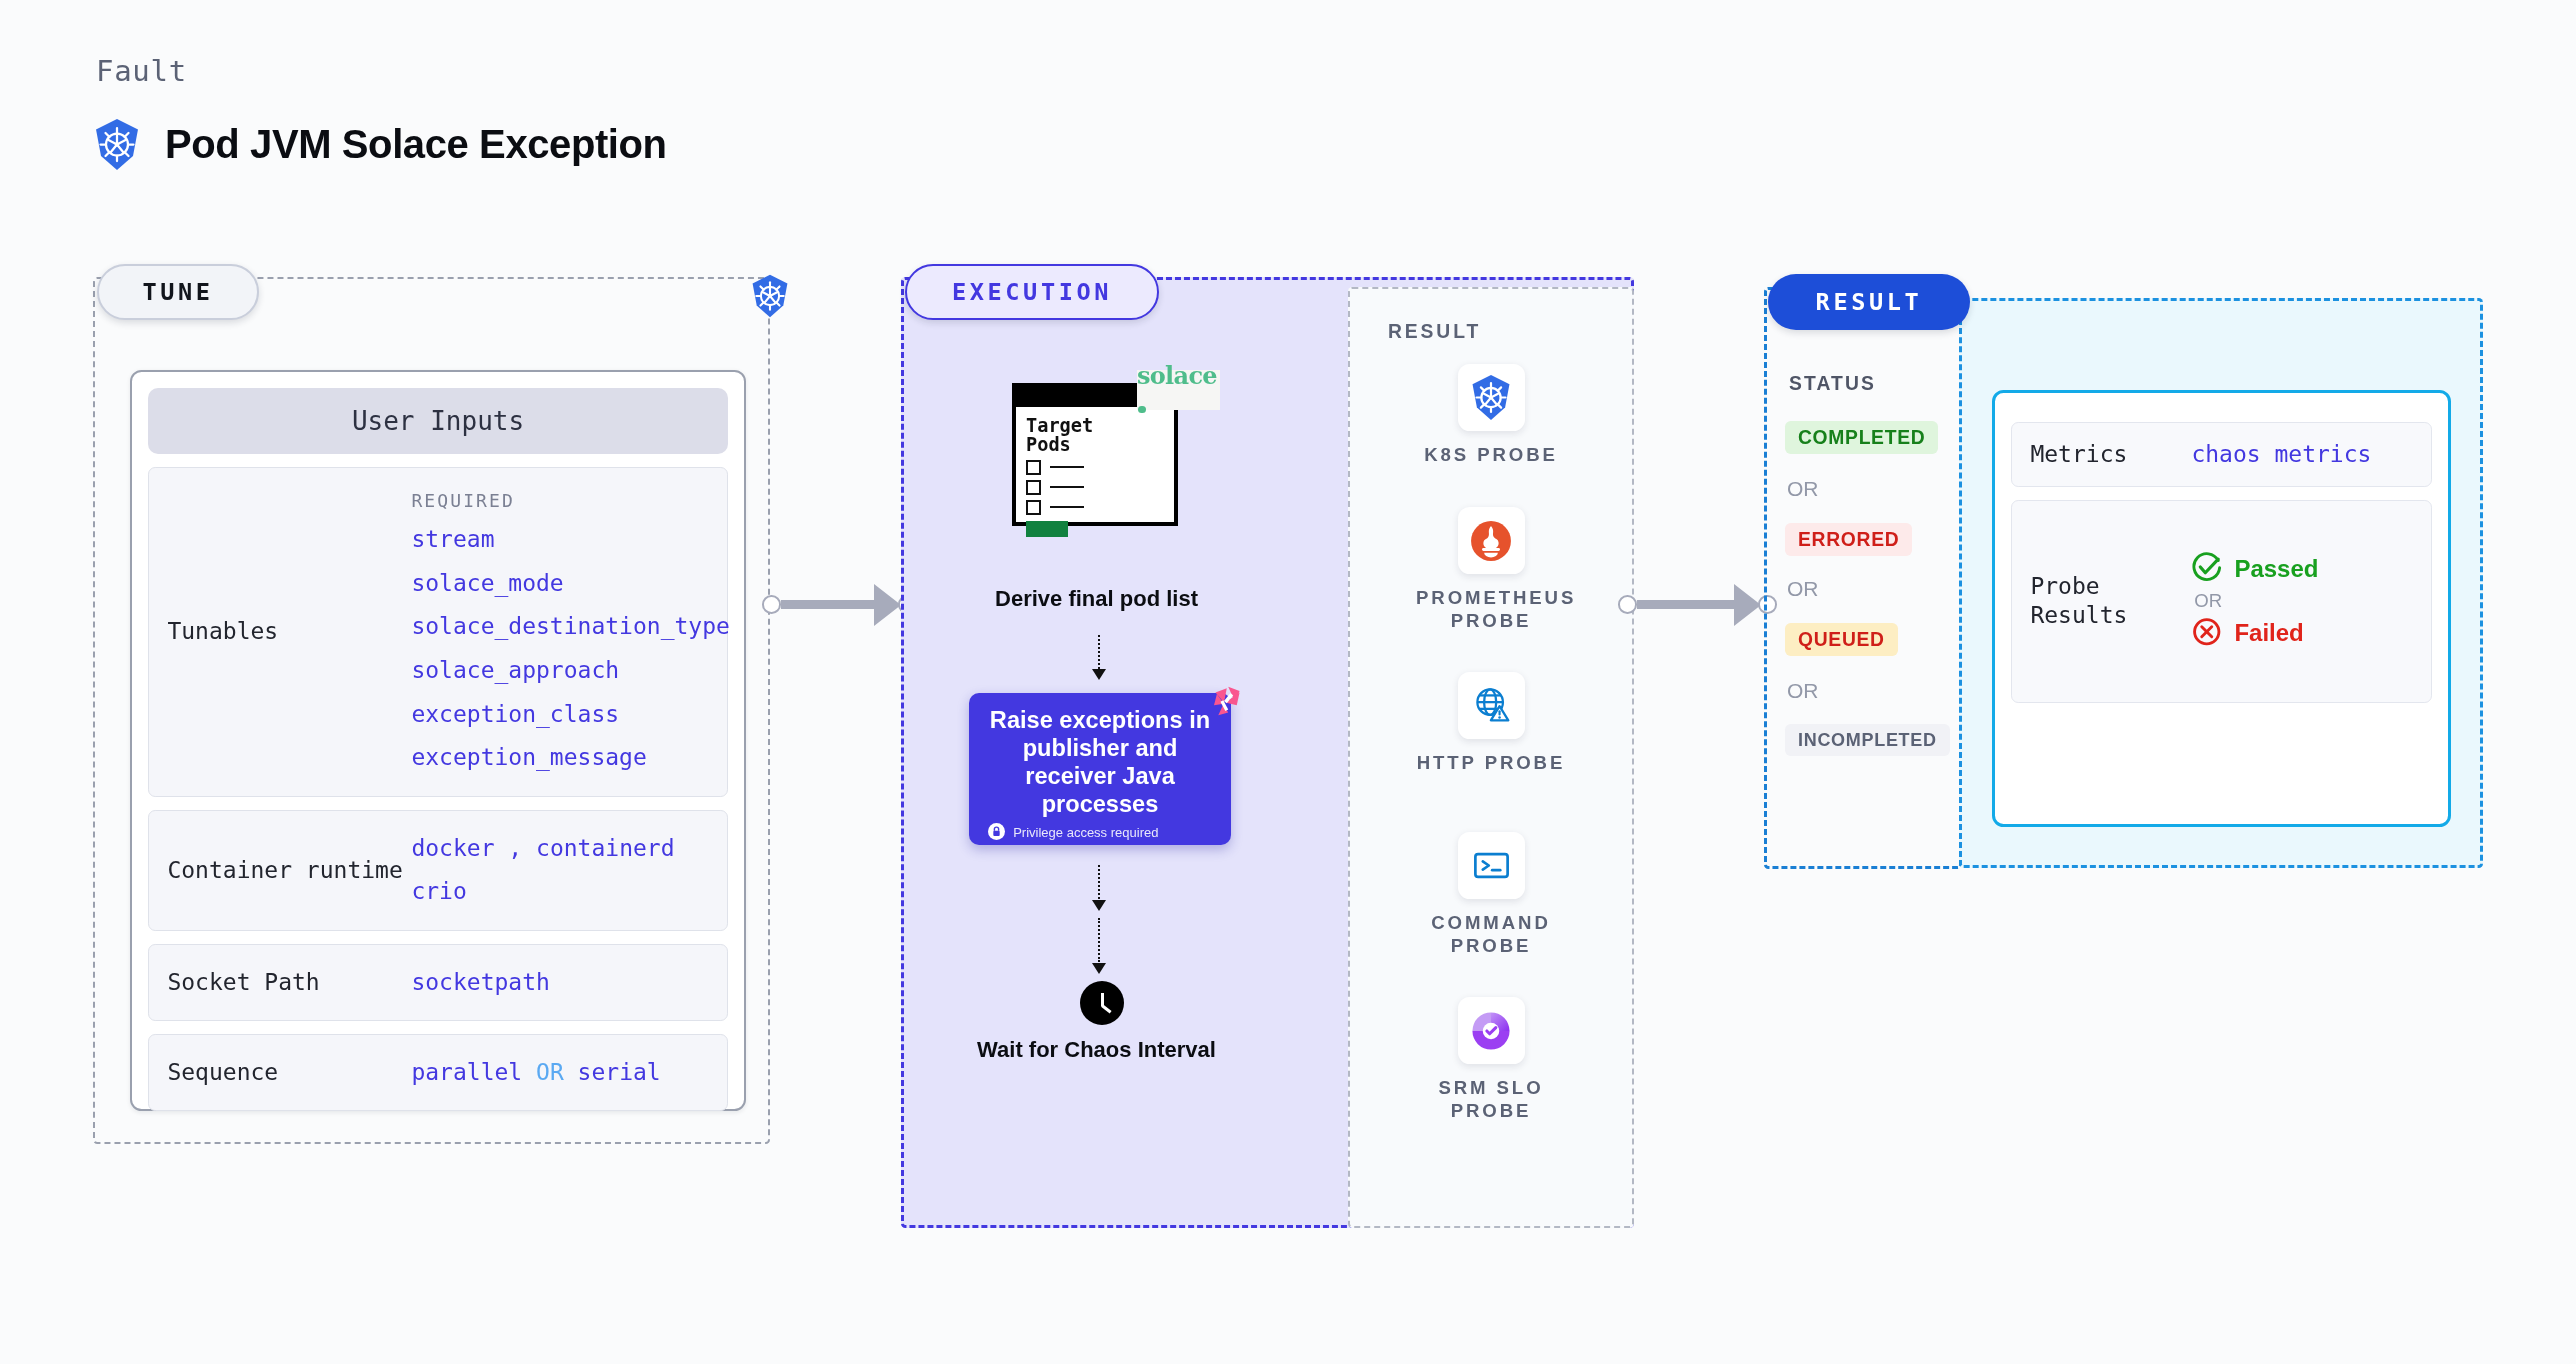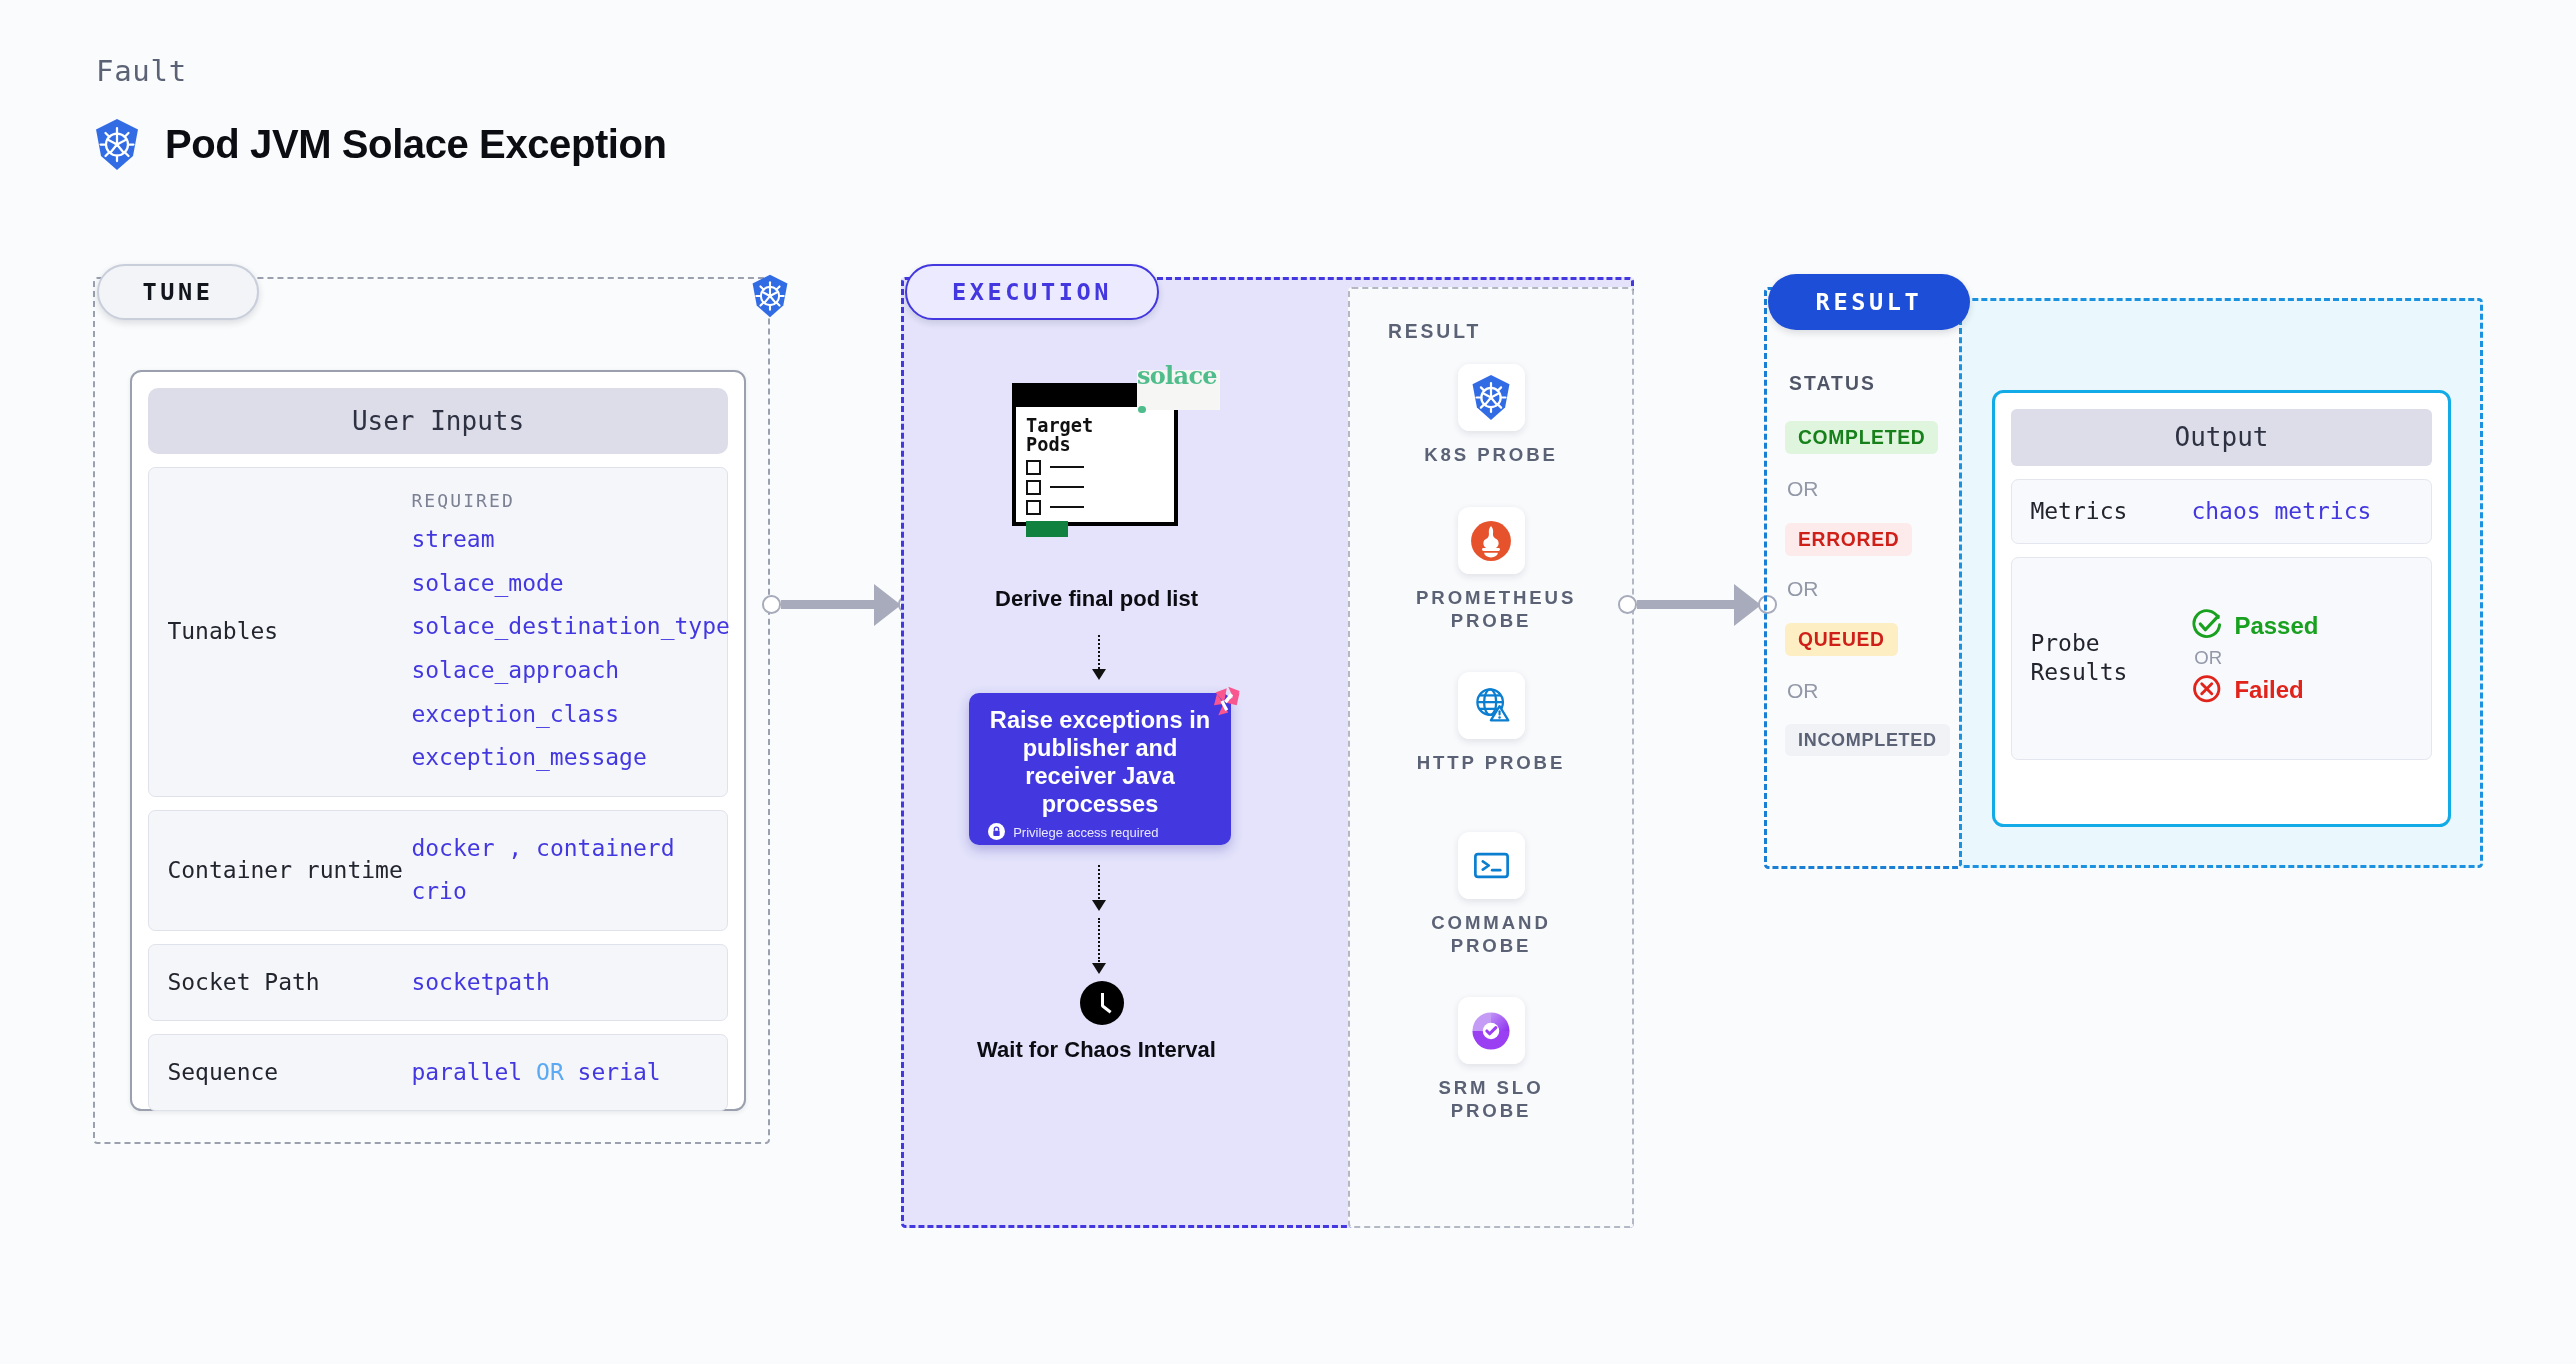--- a/index.html
+++ b/index.html
@@ -555,21 +555,20 @@
 
   <div class="badge" style="top:421px; background:#dff5dd; color:#17801b;">COMPLETED</div>
   <div class="or-lbl" style="top:477px">OR</div>
   <div class="badge" style="top:523px; background:#fdeaea; color:#cf1f19;">ERRORED</div>
   <div class="or-lbl" style="top:577px">OR</div>
   <div class="badge" style="top:623px; background:#fdeec3; color:#cf1f19;">QUEUED</div>
   <div class="or-lbl" style="top:679px">OR</div>
   <div class="badge" style="top:724px; background:#f1f2f6; color:#5b6275; font-size:18px;">INCOMPLETED</div>
 
   <div class="output-card">
-    <div class="out-head">Output</div>
 
     <div class="out-row">
       <div class="out-lbl">Metrics</div>
       <div class="out-val">chaos metrics</div>
     </div>
 
     <div class="out-row pr-box">
       <div class="out-lbl">Probe Results</div>
       <div class="pr-stack">
         <div class="pr-line">

